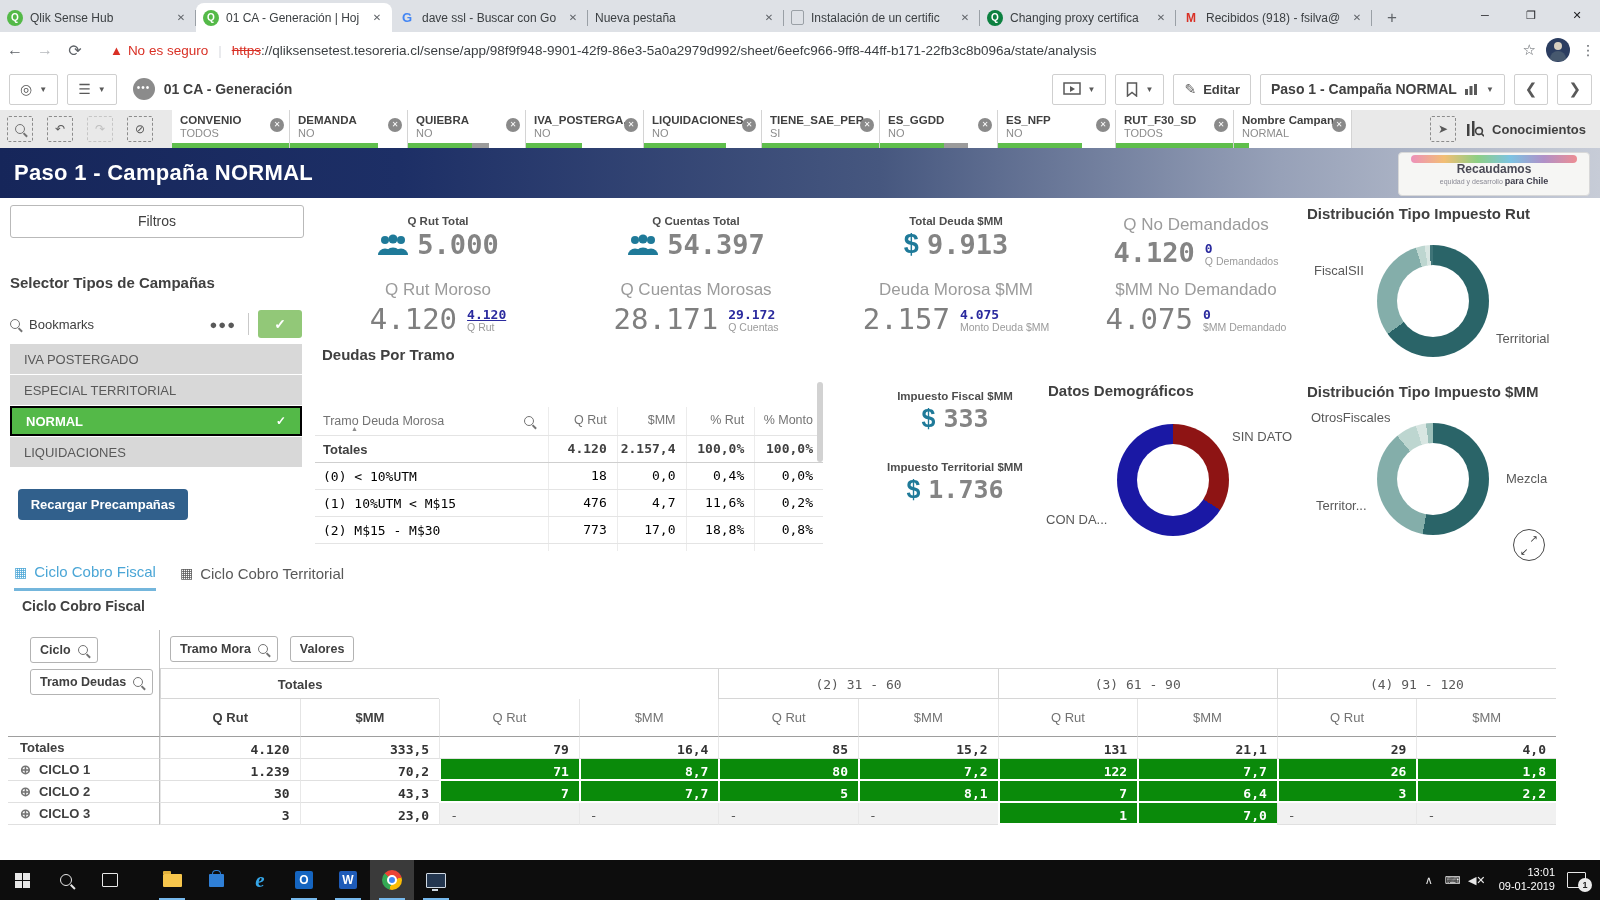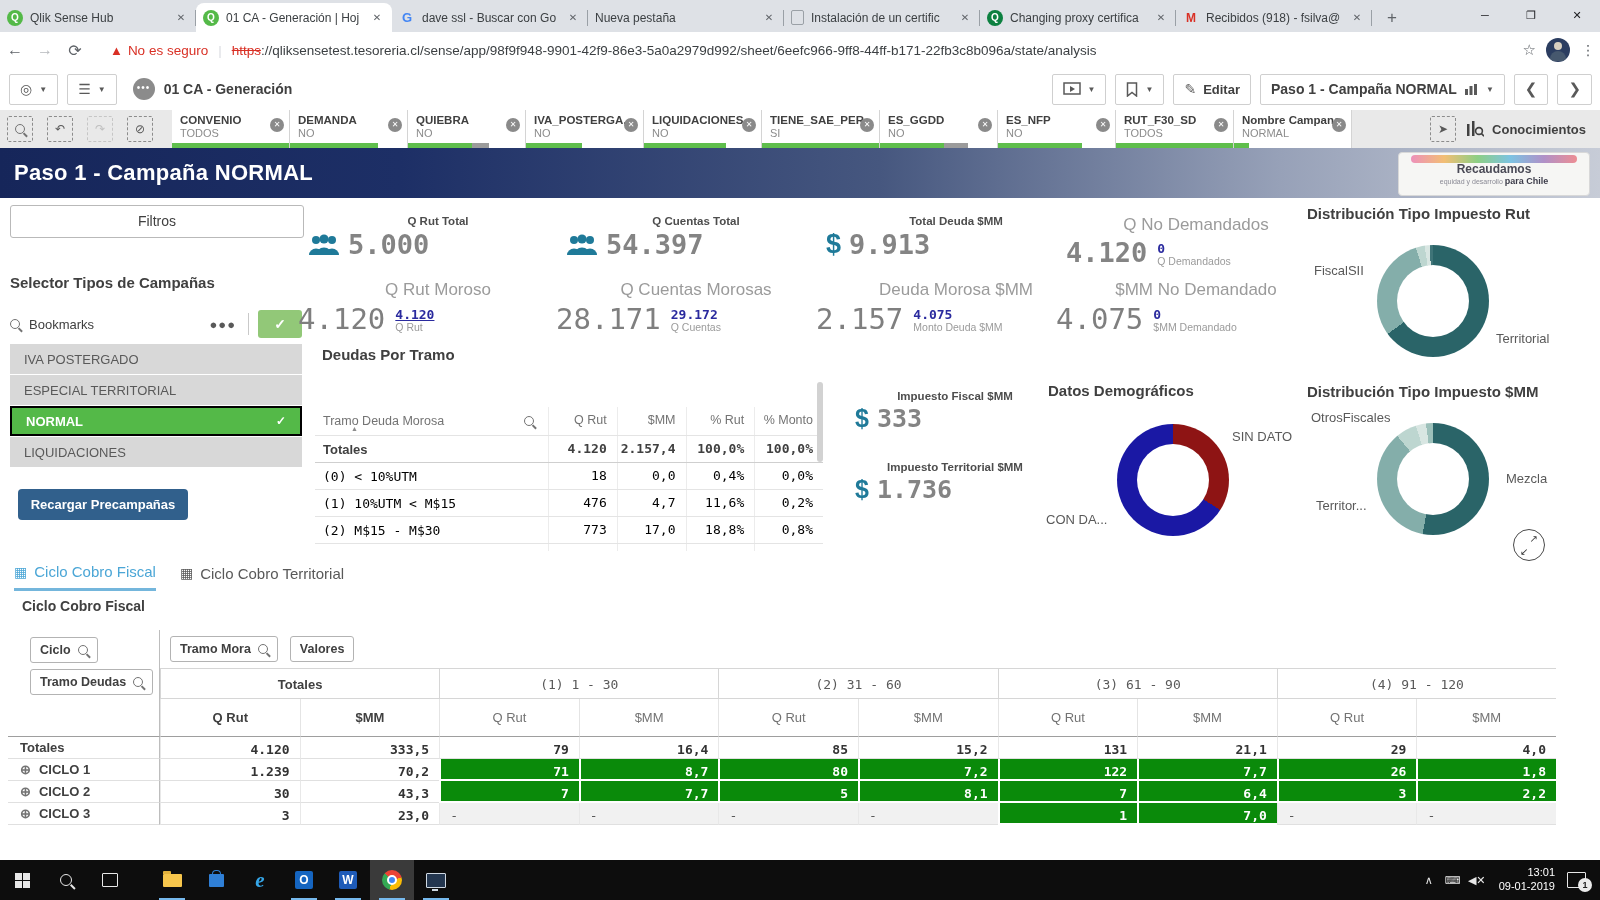--- a/index.html
+++ b/index.html
@@ -83,21 +83,21 @@
   .okbtn{width:44px;height:28px;background:#92c878;border-radius:3px;color:#fff;text-align:center;line-height:28px;font-size:14px;font-weight:bold;}
   #bklist{position:absolute;left:10px;top:344px;width:292px;}
   .bkitem{height:30px;background:#d8d8d8;margin-bottom:1px;display:flex;align-items:center;padding:0 14px;font-size:13px;color:#595959;box-sizing:border-box;}
   .bkitem.sel{background:#54b948;color:#fff;font-weight:bold;border:2px solid #000;}
   .bkitem .tick{margin-left:auto;font-size:12px;}
   .recargar{position:absolute;left:18px;top:489px;width:170px;height:31px;background:#31608c;border-radius:4px;color:#fff;font-weight:bold;font-size:13px;text-align:center;line-height:31px;}
   
   .kpi{position:absolute;text-align:center;}
   .kpi .kt-a{font-size:11.5px;font-weight:bold;color:#4d4d4d;}
   .kpi .kt-b{font-size:17px;color:#9b9b9b;}
-  .kpi .kv{font-size:27px;font-weight:bold;color:#848484;display:flex;align-items:center;gap:8px;margin-top:2px;}
+  .kpi .kv{font-size:27px;font-weight:bold;color:#848484;display:flex;align-items:center;justify-content:center;gap:8px;margin-top:2px;}
   .kpi .kv .pfx{color:#1f7a99;font-family:"Liberation Sans",sans-serif;}
   .supsub{display:inline-flex;flex-direction:column;align-items:flex-start;line-height:1.1;margin-left:2px;transform:translateY(2px);}
   .supsub .sup{font-size:13px;color:#2a2a9e;font-weight:bold;}
   .supsub .sup.uline{text-decoration:underline;}
   .supsub .sub{font-size:10.5px;color:#9b9b9b;font-family:"Liberation Sans",sans-serif;font-weight:normal;}
   
   #deudas{position:absolute;left:315px;top:344px;width:508px;height:207px;overflow:hidden;}
   #deudas .dtitle{font-size:15px;font-weight:bold;color:#404040;margin:2px 0 8px 7px;}
   .dt-row{display:flex;height:26px;align-items:center;border-bottom:1px solid #e4e4e4;font-size:13px;}
   .dt-row .c0{flex:0 0 225px;padding-left:8px;display:flex;align-items:center;position:relative;}
@@ -645,21 +645,20 @@
         <div class="pcell pband1">
           <span class="pchip">
             <span>Tramo Mora</span>
             <span class="mag"></span>
           </span>
           <span class="pchip">
             <span>Valores</span>
           </span>
         </div>
         <div class="pcell pgroup tot" style="grid-area: 2 / 2 / auto / 4;">Totales</div>
-        <div class="pcell pgroup rng" style="grid-area: 2 / 4 / auto / 6;">(1) 1 - 30</div>
         <div class="pcell pgroup rng" style="grid-area: 2 / 6 / auto / 8;">(2) 31 - 60</div>
         <div class="pcell pgroup rng" style="grid-area: 2 / 8 / auto / 10;">(3) 61 - 90</div>
         <div class="pcell pgroup rng" style="grid-area: 2 / 10 / auto / 12;">(4) 91 - 120</div>
         <div class="pcell psub tot" style="grid-row: 3;">Q Rut</div>
         <div class="pcell psub tot" style="grid-row: 3;">$MM</div>
         <div class="pcell psub" style="grid-row: 3;">Q Rut</div>
         <div class="pcell psub" style="grid-row: 3;">$MM</div>
         <div class="pcell psub" style="grid-row: 3;">Q Rut</div>
         <div class="pcell psub" style="grid-row: 3;">$MM</div>
         <div class="pcell psub" style="grid-row: 3;">Q Rut</div>

